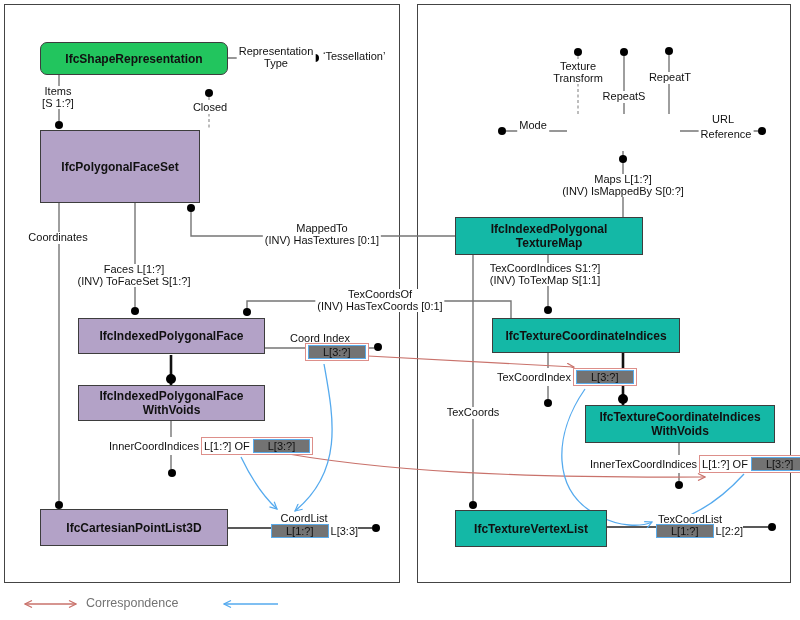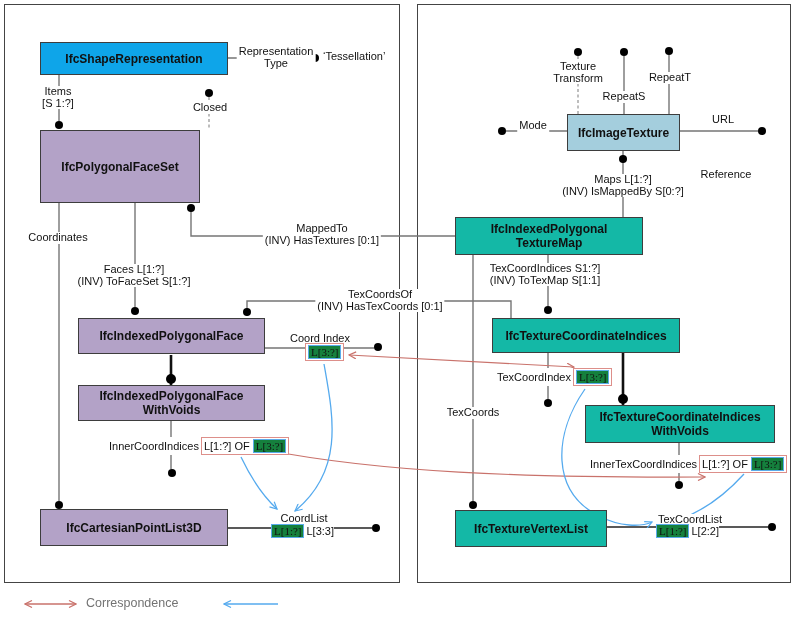--- a/index.html
+++ b/index.html
@@ -3,33 +3,33 @@
 <meta charset="utf-8">
 <style>
   html,body{margin:0;padding:0;background:#fff;}
   .canvas{position:relative;width:800px;height:620px;background:#fff;
           font-family:"Liberation Sans", sans-serif;color:#111;overflow:hidden;}
   .panel{position:absolute;border:1.5px solid #444;background:#fff;box-sizing:border-box;}
   svg.wires{position:absolute;left:0;top:0;z-index:2;}
   .entity{position:absolute;z-index:3;box-sizing:border-box;border:1.6px solid #3d3d3d;
           display:flex;flex-direction:column;align-items:center;justify-content:center;
           font-weight:bold;font-size:12px;line-height:14px;text-align:center;white-space:nowrap;}
-  .e-red{background:#0ea5e9;}
+  .e-red{background:#22c55e;border-radius:7px;}
   .e-purple{background:#b3a2c7;}
   .e-green{background:#14b8a6;}
   .e-cyan{background:#a4cedd;}
   .clbl{position:absolute;z-index:3;transform:translateX(-50%);text-align:center;
         font-size:11px;line-height:11.5px;background:#fff;padding:0 2px;white-space:nowrap;}
   .llbl{position:absolute;z-index:3;font-size:11px;line-height:11.5px;background:#fff;
         padding:0 1px;white-space:nowrap;}
   .vrow{position:absolute;z-index:4;display:flex;align-items:center;gap:2px;background:#fff;
         font-size:11px;line-height:12px;white-space:nowrap;}
   .rwrap{display:inline-flex;align-items:center;gap:3px;border:1px solid #dd8f8a;
          background:#fff;padding:1px 2px;}
-  .bbox{display:inline-block;border:1.5px solid #5aabea;background:#15803d;padding:0 2px;font-family:Liberation Serif, serif;}
+  .bbox{display:inline-block;border:1.5px solid #5aabea;background:#737373;padding:0 14px;}
   .legend-text{position:absolute;z-index:3;font-size:12.5px;white-space:nowrap;}
 </style>
 </head>
 <body>
 
 <div class="canvas">
 
   <div class="panel" style="left:4px;top:4px;width:396px;height:579px;"></div>
   <div class="panel" style="left:417px;top:4px;width:374px;height:579px;"></div>
 
@@ -136,23 +136,20 @@
 
   <div class="entity e-purple" style="left:78px;top:385px;width:187px;height:36px;">
     <span>IfcIndexedPolygonalFace</span>
     <span>WithVoids</span>
   </div>
 
   <div class="entity e-purple" style="left:40px;top:509px;width:188px;height:37px;">
     <span>IfcCartesianPointList3D</span>
   </div>
 
-  <div class="entity e-cyan" style="left:567px;top:114px;width:113px;height:37px;">
-    <span>IfcImageTexture</span>
-  </div>
 
   <div class="entity e-green" style="left:455px;top:217px;width:188px;height:38px;">
     <span>IfcIndexedPolygonal</span>
     <span>TextureMap</span>
   </div>
 
   <div class="entity e-green" style="left:492px;top:318px;width:188px;height:35px;">
     <span>IfcTextureCoordinateIndices</span>
   </div>
 
@@ -221,21 +218,21 @@
   <div class="clbl" style="left:578px;top:61px;">
     <div>Texture</div>
     <div>Transform</div>
   </div>
 
   <div class="clbl" style="left:624px;top:91px;">RepeatS</div>
   <div class="clbl" style="left:670px;top:72px;">RepeatT</div>
   <div class="clbl" style="left:533px;top:120px;">Mode</div>
 
   <div class="clbl" style="left:723px;top:114px;">URL</div>
-  <div class="clbl" style="left:726px;top:129px;margin-top:40px;">Reference</div>
+  <div class="clbl" style="left:726px;top:129px;">Reference</div>
 
   <div class="clbl" style="left:623px;top:174px;">
     <div>Maps L[1:?]</div>
     <div>(INV) IsMappedBy S[0:?]</div>
   </div>
 
   <div class="clbl" style="left:545px;top:263px;">
     <div>TexCoordIndices S1:?]</div>
     <div>(INV) ToTexMap S[1:1]</div>
   </div>

